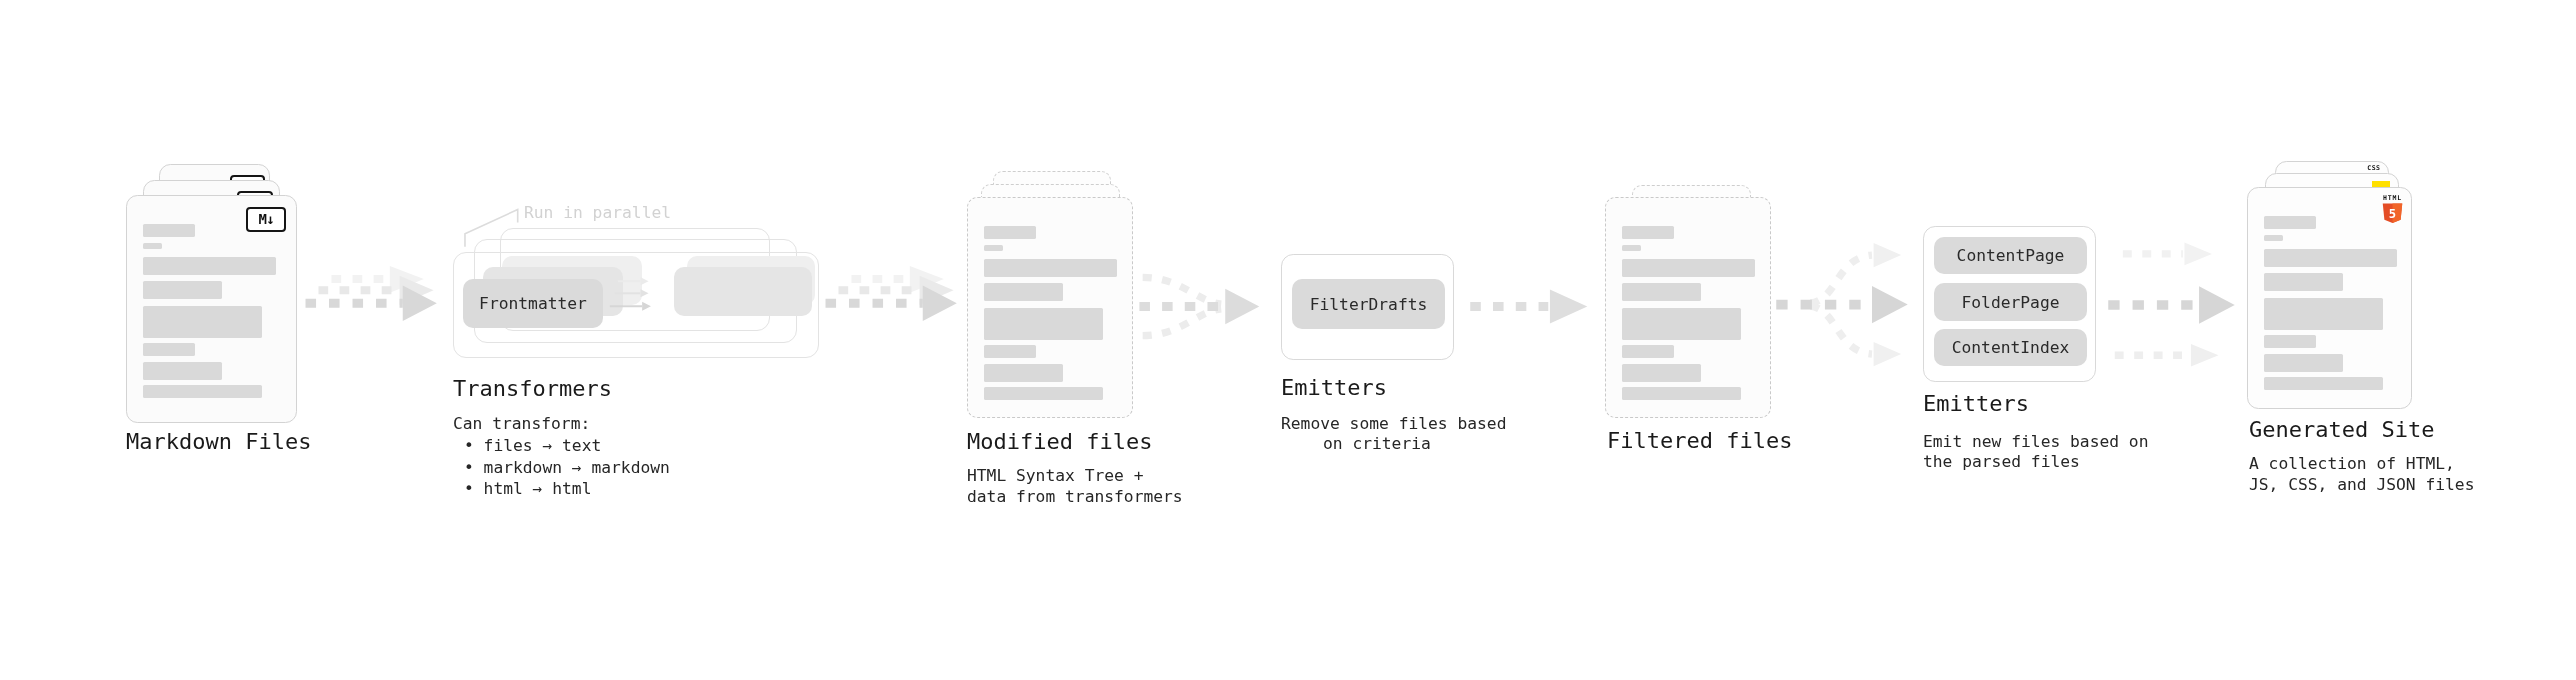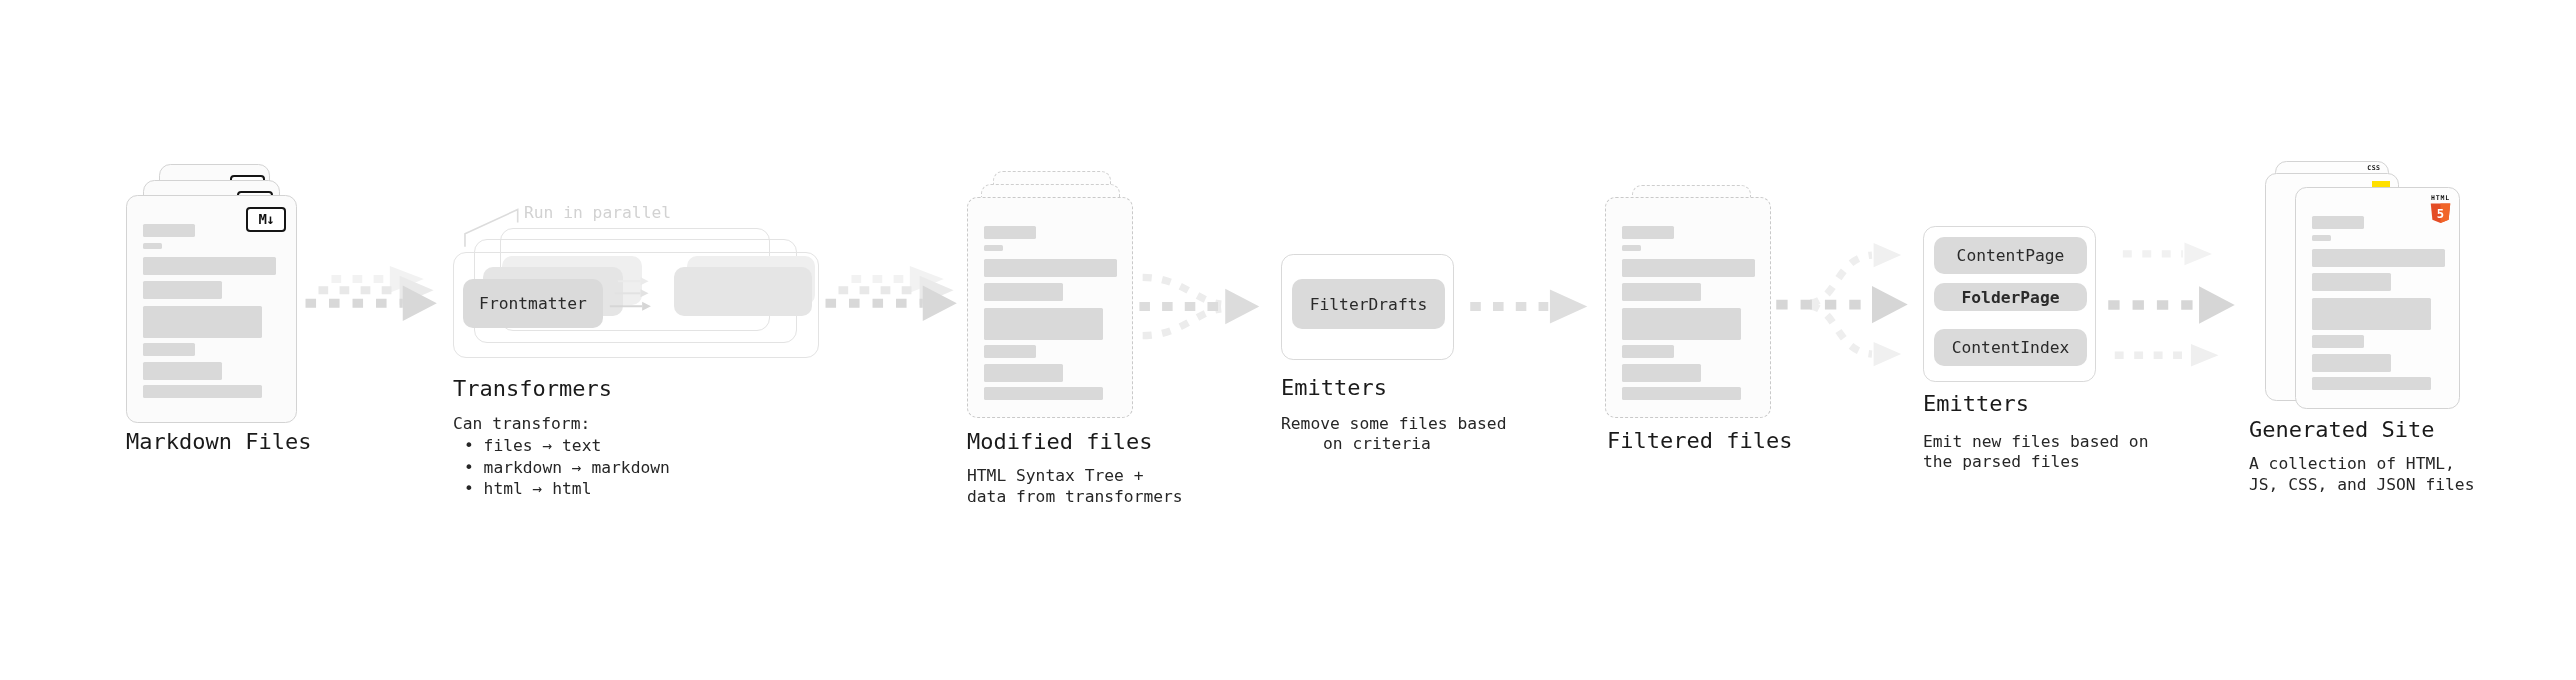--- a/index.html
+++ b/index.html
@@ -173,21 +173,21 @@
     <path d="M 46,80 C 80,76 78,24 122,21" fill="none" stroke="#eeeeee" stroke-width="9" stroke-dasharray="11 13"></path>
     <polygon points="124,6 158,21 124,36" fill="#f0f0f0"></polygon>
     <path d="M 46,84 C 80,88 78,140 122,143" fill="none" stroke="#eeeeee" stroke-width="9" stroke-dasharray="11 13"></path>
     <polygon points="124,128 158,143 124,158" fill="#f0f0f0"></polygon>
     <line x1="4" y1="82" x2="120" y2="82" stroke="#d6d6d6" stroke-width="12" stroke-dasharray="14 16"></line>
     <polygon points="122,59 166,82 122,105" fill="#d6d6d6"></polygon>
   </svg>
 
   <div class="obox" style="left:1923px;top:226px;width:173px;height:156px;z-index:1;"></div>
   <div class="pill" style="left:1934px;top:237px;width:153px;height:37px;z-index:2;">ContentPage</div>
-  <div class="pill" style="left:1934px;top:283px;width:153px;height:28px;z-index:2;font-weight:bold;">FolderPage</div>
+  <div class="pill" style="left:1934px;top:283px;width:153px;height:38px;z-index:2;">FolderPage</div>
   <div class="pill" style="left:1934px;top:329px;width:153px;height:37px;z-index:2;">ContentIndex</div>
   <div class="stage-label" style="left:1923px;top:391px;">Emitters</div>
   <div class="desc" style="left:1923px;top:432px;">Emit new files based on</div>
   <div class="desc" style="left:1923px;top:452px;">the parsed files</div>
 
   <svg class="abs" style="left:2105px;top:236px;z-index:4;" width="150" height="138" viewBox="0 0 185 170">
     <line x1="22" y1="22" x2="96" y2="22" stroke="#f1f1f1" stroke-width="9" stroke-dasharray="11 13"></line>
     <polygon points="98,8 132,22 98,36" fill="#f2f2f2"></polygon>
     <line x1="4" y1="85" x2="114" y2="85" stroke="#d6d6d6" stroke-width="12" stroke-dasharray="14 16"></line>
     <polygon points="116,62 160,85 116,108" fill="#d6d6d6"></polygon>
@@ -197,21 +197,21 @@
 
   <div class="doc" style="left:2275px;top:161px;width:114px;height:228px;z-index:1;background:#fdfdfd;">
     <div class="css-badge" style="right:6.5px;top:3.3px;">
       <div class="txt">CSS</div>
       <div class="ul" id="css-underline" style="background: rgb(45, 107, 255);"></div>
     </div>
   </div>
   <div class="doc" style="left:2265px;top:173px;width:134px;height:228px;z-index:2;background:#fdfdfd;">
     <div class="js-badge" id="js-badge" style="right: 8.1px; top: 6.5px; background: rgb(255, 224, 0);"></div>
   </div>
-  <div class="doc" style="left:2247px;top:187px;width:165px;height:222px;z-index:3;background:#fdfdfd;margin-left:48px;">
+  <div class="doc" style="left:2247px;top:187px;width:165px;height:222px;z-index:3;background:#fdfdfd;">
     <svg style="position:absolute;right:7.3px;top:4.9px;" width="23" height="32.5" viewBox="0 0 28 40">
       <text x="14" y="9" text-anchor="middle" font-size="8" font-weight="bold" fill="#111" letter-spacing="1">HTML</text>
       <polygon points="2,13 26,13 24,33 14,37 4,33" fill="#e44d26"></polygon>
       <polygon points="14,13 26,13 24,33 14,37" fill="#f16529"></polygon>
       <text x="14" y="31" text-anchor="middle" font-size="15" font-weight="bold" fill="#ffffff">5</text>
     </svg>
     <div class="bar b1"></div>
     <div class="bar b2"></div>
     <div class="bar b3"></div>
     <div class="bar b4"></div>

